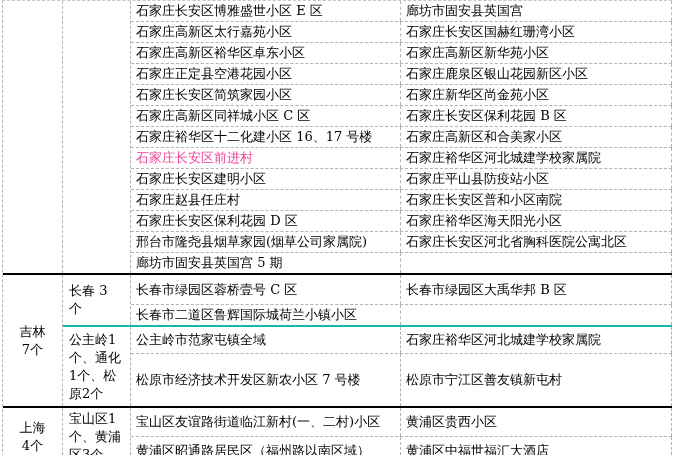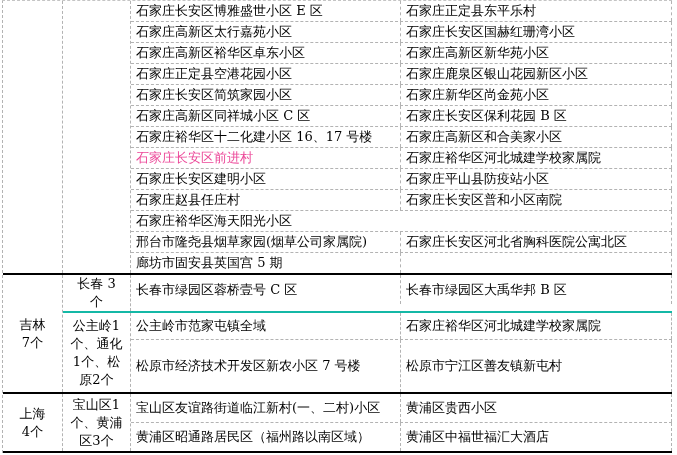--- a/index.html
+++ b/index.html
@@ -18,21 +18,21 @@
     width:60px;box-sizing:border-box;border-right:1px dashed #b3b3b3;
     display:flex;flex-direction:column;align-items:center;justify-content:center;
     line-height:18px;text-align:center;
   }
   .groups{flex:1;display:flex;flex-direction:column;}
   .group{display:flex;}
   .group + .group{border-top:2px solid #14b8a6;}
   .city{
     width:68px;box-sizing:border-box;border-right:1px dashed #b3b3b3;
     display:flex;align-items:center;justify-content:center;
-    padding:0 6px;line-height:18px;text-align:center;
+    padding:0 6px;line-height:18px;
   }
   .rows{flex:1;display:flex;flex-direction:column;}
   .row{display:flex;}
   .row + .row{border-top:1px dashed #b3b3b3;}
   .c3{
     width:270px;box-sizing:border-box;border-right:1px dashed #b3b3b3;
     display:flex;align-items:center;padding-left:5px;white-space:nowrap;overflow:hidden;
   }
   .c4{
     flex:1;box-sizing:border-box;border-right:1px dashed #b3b3b3;
@@ -51,21 +51,21 @@
 <div class="tbl">
 
   <div class="section">
     <div class="prov"></div>
     <div class="groups">
       <div class="group">
         <div class="city"></div>
         <div class="rows">
           <div class="row h20">
             <div class="c3">石家庄长安区博雅盛世小区 E 区</div>
-            <div class="c4">石家庄正定县东平乐村</div>
+            <div class="c4">廊坊市固安县英国宫</div>
           </div>
           <div class="row h20">
             <div class="c3">石家庄高新区太行嘉苑小区</div>
             <div class="c4">石家庄长安区国赫红珊湾小区</div>
           </div>
           <div class="row h20">
             <div class="c3">石家庄高新区裕华区卓东小区</div>
             <div class="c4">石家庄高新区新华苑小区</div>
           </div>
           <div class="row h20">
@@ -90,20 +90,21 @@
           </div>
           <div class="row h20">
             <div class="c3">石家庄长安区建明小区</div>
             <div class="c4">石家庄平山县防疫站小区</div>
           </div>
           <div class="row h20">
             <div class="c3">石家庄赵县任庄村</div>
             <div class="c4">石家庄长安区普和小区南院</div>
           </div>
           <div class="row h20">
+            <div class="c3">石家庄长安区保利花园 D 区</div>
             <div class="c4">石家庄裕华区海天阳光小区</div>
           </div>
           <div class="row h20">
             <div class="c3">邢台市隆尧县烟草家园(烟草公司家属院)</div>
             <div class="c4">石家庄长安区河北省胸科医院公寓北区</div>
           </div>
           <div class="row h20">
             <div class="c3">廊坊市固安县英国宫 5 期</div>
             <div class="c4"></div>
           </div>
@@ -117,20 +118,24 @@
       <span>吉林</span>
       <span>7个</span>
     </div>
     <div class="groups">
       <div class="group">
         <div class="city">长春 3 个</div>
         <div class="rows">
           <div class="row h29">
             <div class="c3">长春市绿园区蓉桥壹号 C 区</div>
             <div class="c4">长春市绿园区大禹华邦 B 区</div>
+          </div>
+          <div class="row h20">
+            <div class="c3">长春市二道区鲁辉国际城荷兰小镇小区</div>
+            <div class="c4"></div>
           </div>
         </div>
       </div>
       <div class="group">
         <div class="city">公主岭1个、通化1个、松原2个</div>
         <div class="rows">
           <div class="row h26">
             <div class="c3">公主岭市范家屯镇全域</div>
             <div class="c4">石家庄裕华区河北城建学校家属院</div>
           </div>

